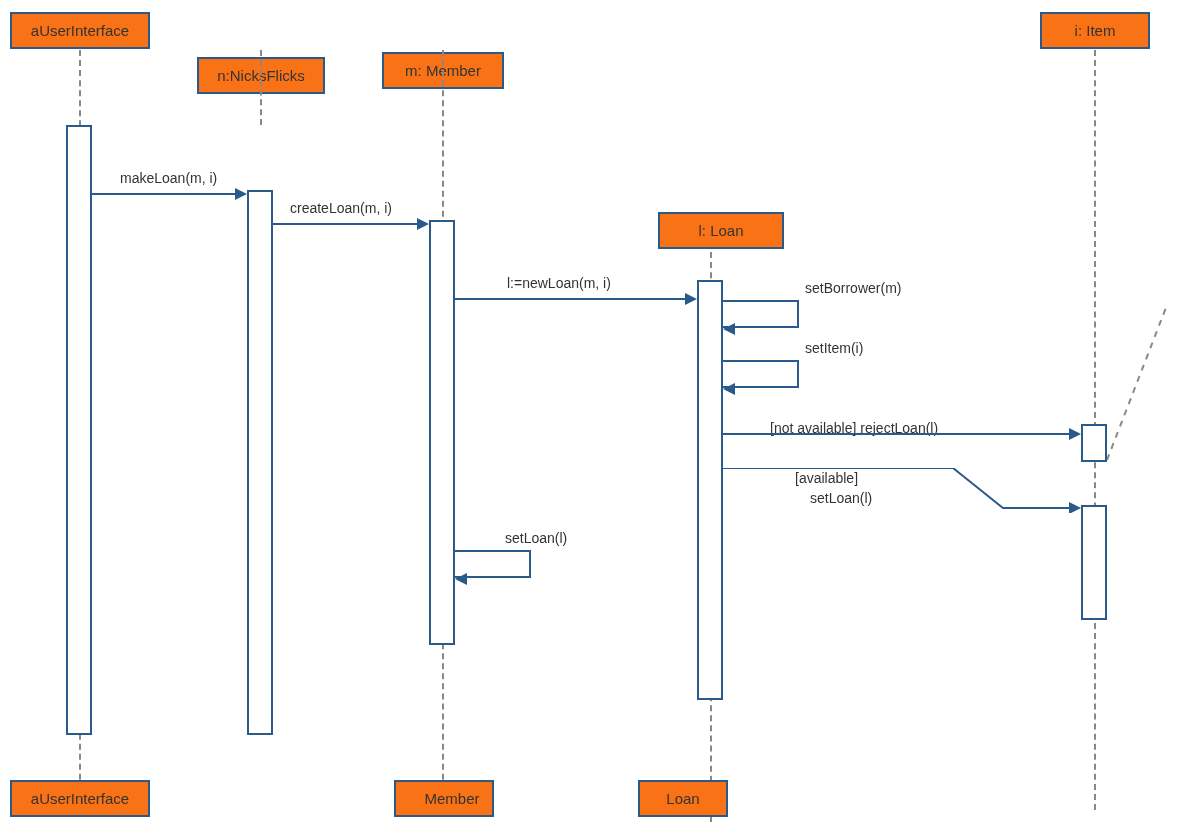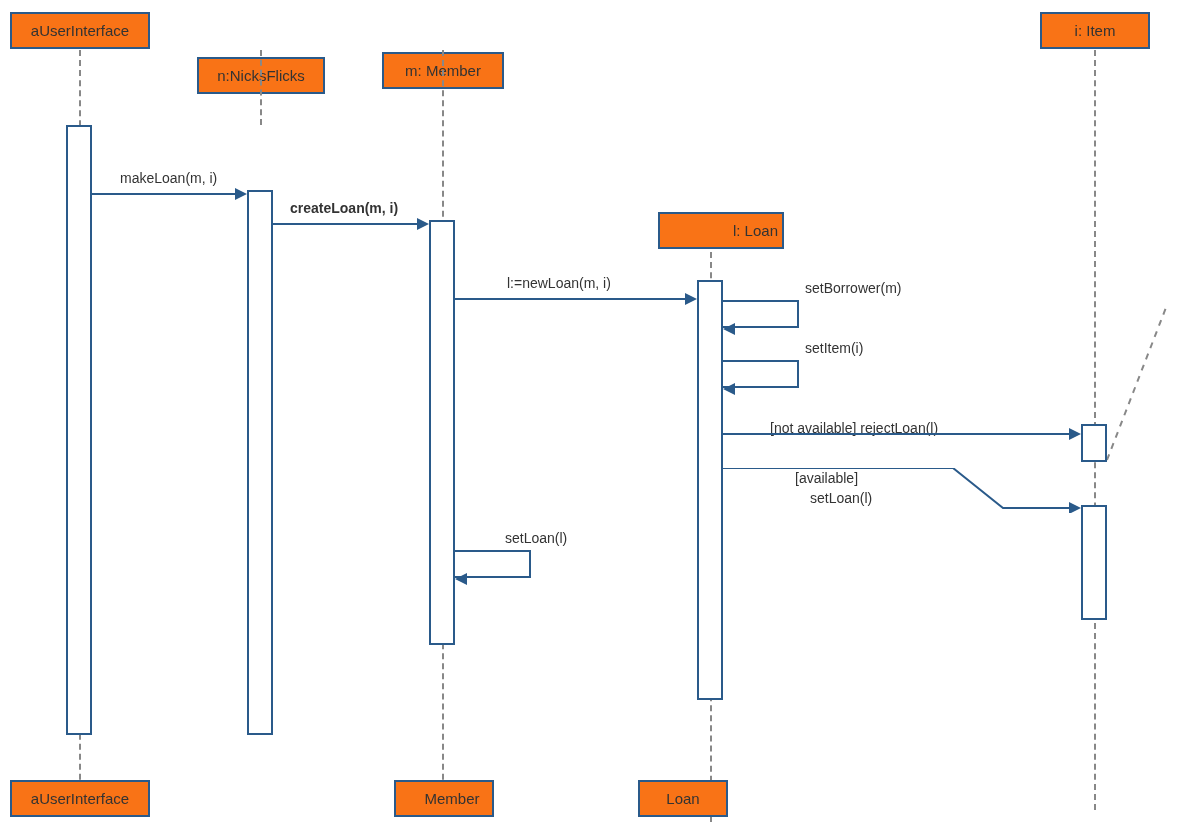--- a/index.html
+++ b/index.html
@@ -87,36 +87,36 @@
   <div class="lifeline-box" style="left:1040px; top:12px; width:110px;">
     <span>i: Item</span>
   </div>
 
   <div class="lifeline-dashed" style="left:79px; top:50px; height:760px;"></div>
   <div class="lifeline-dashed" style="left:260px; top:50px; height:75px;"></div>
   <div class="lifeline-dashed" style="left:442px; top:50px; height:760px;"></div>
   <div class="lifeline-dashed" style="left:710px; top:252px; height:570px;"></div>
   <div class="lifeline-dashed" style="left:1094px; top:50px; height:760px;"></div>
 
-  <div class="lifeline-box" style="left:658px; top:212px; width:126px;text-align:right;">
+  <div class="lifeline-box" style="left:658px; top:212px; width:126px;">
     <span>l: Loan</span>
   </div>
 
   <div class="activation" style="left:66px; top:125px; width:26px; height:610px;"></div>
   <div class="activation" style="left:247px; top:190px; width:26px; height:545px;"></div>
   <div class="activation" style="left:429px; top:220px; width:26px; height:425px;"></div>
   <div class="activation" style="left:697px; top:280px; width:26px; height:420px;"></div>
   <div class="activation" style="left:1081px; top:424px; width:26px; height:38px;"></div>
   <div class="activation" style="left:1081px; top:505px; width:26px; height:115px;"></div>
 
   <div class="msg-label" style="left:120px; top:170px;">makeLoan(m, i)</div>
   <div class="arrow-line" style="left:92px; top:193px; width:145px;"></div>
   <div class="arrow-head right" style="left:235px; top:188px;"></div>
 
-  <div class="msg-label" style="left:290px; top:200px;font-weight:bold;">createLoan(m, i)</div>
+  <div class="msg-label" style="left:290px; top:200px;">createLoan(m, i)</div>
   <div class="arrow-line" style="left:273px; top:223px; width:146px;"></div>
   <div class="arrow-head right" style="left:417px; top:218px;"></div>
 
   <div class="msg-label" style="left:507px; top:275px;">l:=newLoan(m, i)</div>
   <div class="arrow-line" style="left:455px; top:298px; width:232px;"></div>
   <div class="arrow-head right" style="left:685px; top:293px;"></div>
 
   <div class="msg-label" style="left:805px; top:280px;">setBorrower(m)</div>
   <div class="self-msg-box" style="left:723px; top:300px; width:76px; height:28px;"></div>
   <div class="arrow-head left" style="left:723px; top:323px;"></div>

